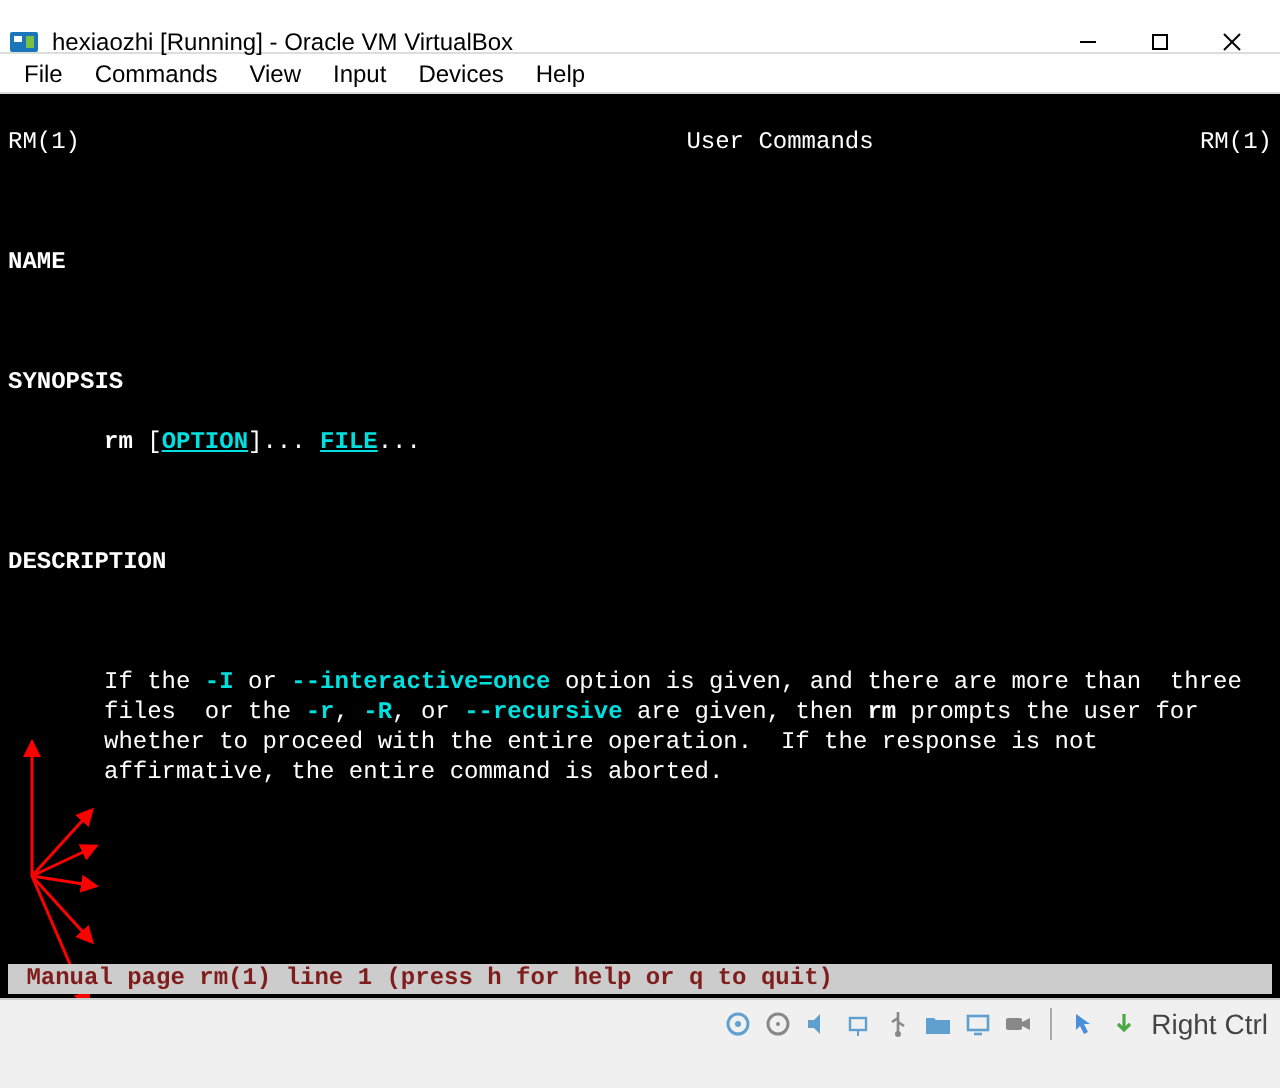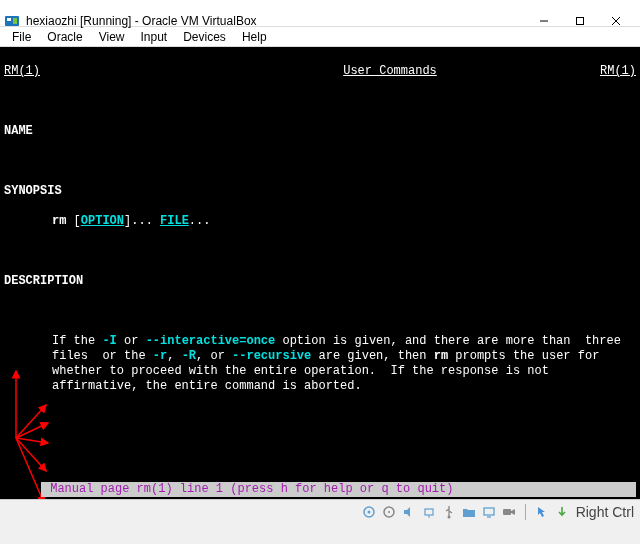--- a/index.html
+++ b/index.html
@@ -7,29 +7,29 @@
   .titlebar { height: 27px; background: #fff; border-bottom: 1px solid #ddd; display: flex; align-items: center; padding: 16px 6px 0 4px; }
   .title-icon { width: 16px; height: 16px; margin-right: 6px; display: inline-flex; align-items: center; justify-content: center; }
   .title-icon svg { width: 16px; height: 16px; }
   .title-text { flex: 1; font-size: 12px; color: #000; }
   .win-controls { display: flex; gap: 0; }
   .win-btn { width: 36px; height: 24px; display: flex; align-items: center; justify-content: center; color: #000; font-size: 10px; }
   .win-btn svg { width: 10px; height: 10px; stroke: #000; fill: none; stroke-width: 1; }
   .menubar { height: 20px; background: #fff; display: flex; align-items: center; padding: 0 4px; border-bottom: 1px solid #dadada; }
   .menu-item { padding: 2px 8px; font-size: 12px; color: #000; }
   .terminal { height: 452px; background: #000; padding: 2px 4px; font-family: "Consolas", "Courier New", monospace; font-size: 12px; line-height: 15px; color: #ffffff; white-space: pre; overflow: hidden; position: relative; }
-  .hdr-row { display: flex; text-decoration: underline; }
+  .hdr-row { display: flex; }
   .hdr-left { width: 200px; color: #fff; }
   .hdr-center { flex: 1; color: #fff; text-align: center; }
   .hdr-right { width: 60px; text-align: right; }
   .bold { color: #fff; font-weight: bold; }
   .cyan { color: #00e0e0; font-weight: bold; }
   .under { text-decoration: underline; }
   .ind1 { padding-left: 48px; }
-  .statusline { background: #cccccc; color: #a21caf; font-weight: normal; padding: 0 2px; position: absolute; bottom: 2px; left: 4px; right: 4px; margin-left: 37px; }
+  .statusline { background: #cccccc; color: #7f1d1d; font-weight: bold; padding: 0 2px; position: absolute; bottom: 2px; left: 4px; right: 4px; }
   .bottombar { height: 24px; background: #f0f0f0; border-top: 1px solid #ccc; display: flex; align-items: center; justify-content: flex-end; padding: 0 6px; gap: 4px; }
   .tray-icon { width: 16px; height: 16px; display: inline-flex; align-items: center; justify-content: center; }
   .tray-icon svg { width: 14px; height: 14px; }
   .sep { width: 1px; height: 16px; background: #aaa; margin: 0 4px; }
   .key-label { font-size: 14px; color: #444; margin-left: 2px; }
   .arrow-overlay { position: absolute; pointer-events: none; }
 </style>
 </head>
 <body>
 
@@ -57,21 +57,21 @@
         <svg viewBox="0 0 10 10">
           <line x1="1" y1="1" x2="9" y2="9"></line>
           <line x1="9" y1="1" x2="1" y2="9"></line>
         </svg>
       </div>
   </div>
 </div>
 
 <div class="menubar">
   <div class="menu-item">File</div>
-  <div class="menu-item">Oracle</div>
+  <div class="menu-item">Commands</div>
   <div class="menu-item">View</div>
   <div class="menu-item">Input</div>
   <div class="menu-item">Devices</div>
   <div class="menu-item">Help</div>
 </div>
 
 <div class="terminal">
 <div class="hdr-row"><span class="hdr-left">RM(1)</span><span class="hdr-center">User Commands</span><span class="hdr-right">RM(1)</span></div>
 <div>&nbsp;</div>
 <div class="bold">NAME</div>

